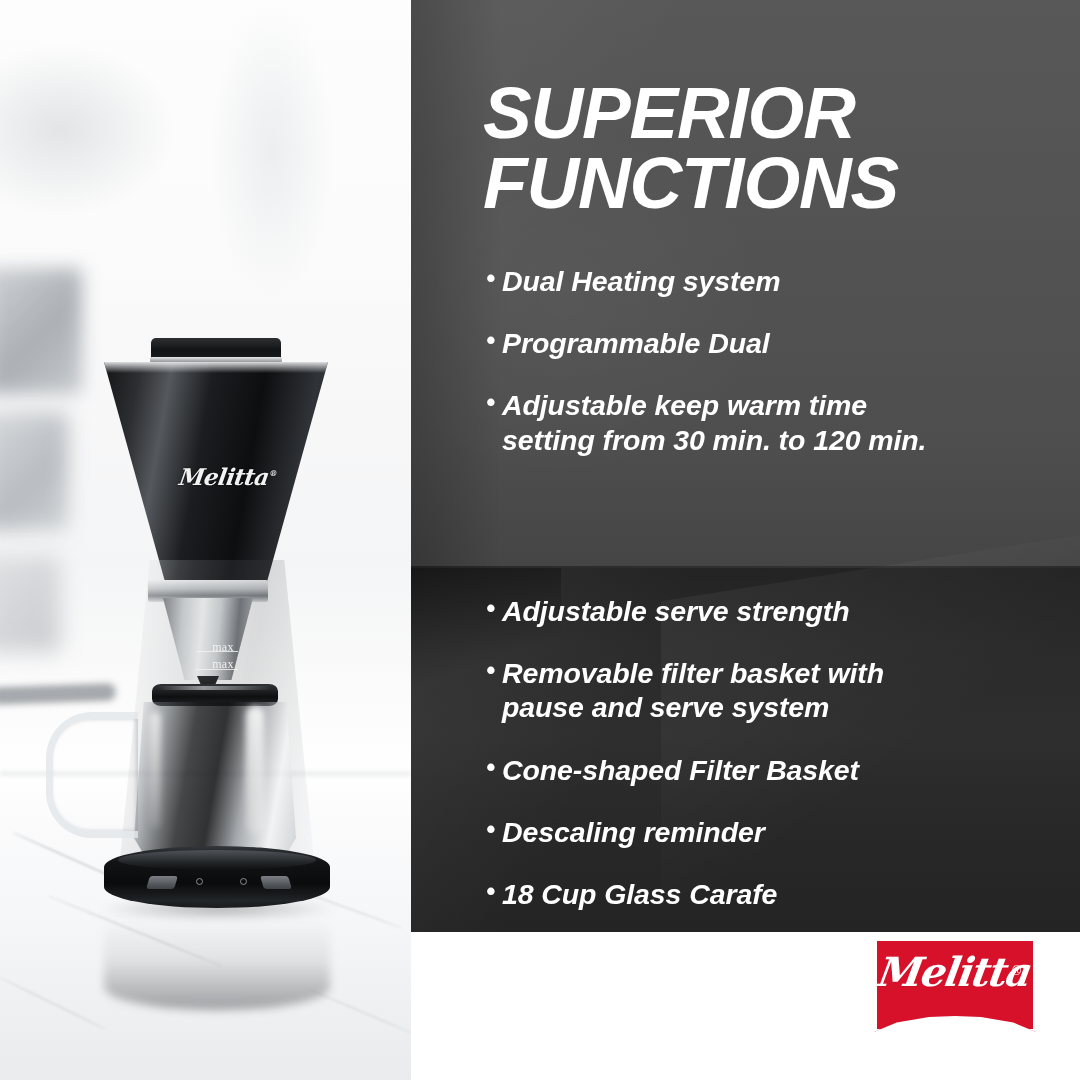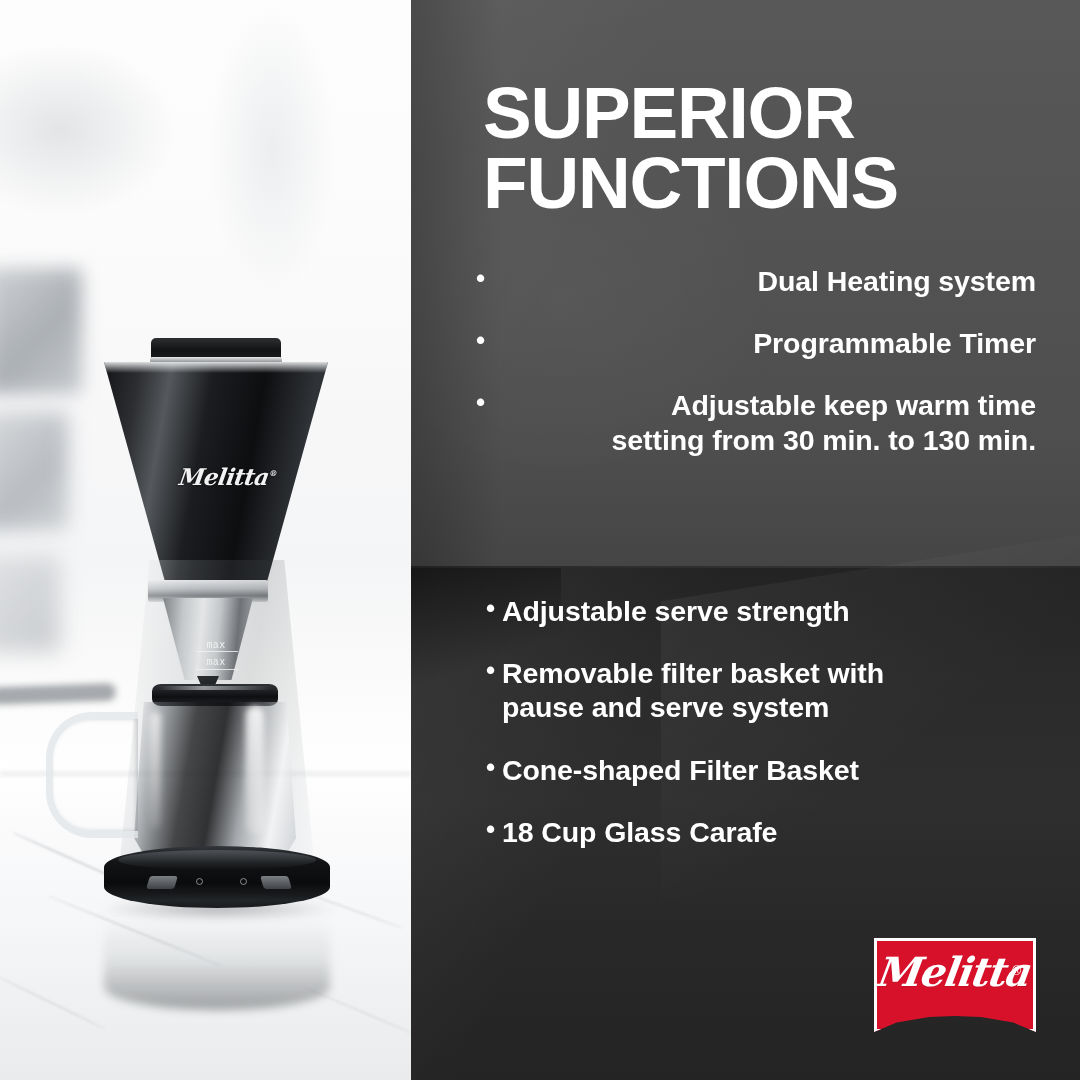--- a/index.html
+++ b/index.html
@@ -163,21 +163,21 @@
     background:linear-gradient(180deg,rgba(255,255,255,.62),rgba(255,255,255,.12));
     filter:blur(3px); border-radius:6px;
   }
   .handle {
     position:absolute; left:46px; top:712px; width:92px; height:126px;
     border:7px solid rgba(226,230,233,.80);
     border-right:none;
     border-radius:46px 0 0 46px;
     box-shadow:inset -2px 0 4px rgba(120,126,132,.35);
   }
-  .mark { position:absolute; left:198px; color:#f1f1f1; font-family:Liberation Mono, monospace; font-size:10px; letter-spacing:.4px; text-align:center; width:36px; }
+  .mark { position:absolute; left:198px; color:#f1f1f1; font-family:Liberation Serif, serif; font-size:12px; letter-spacing:.4px; text-align:right; width:36px; }
   .mark-line { position:absolute; left:196px; width:42px; height:1px; background:rgba(242,242,242,.82); }
   .m1 { top:640px; }  .ml1 { top:651px; }
   .m2 { top:657px; }  .ml2 { top:669px; }
 
   
   .base {
     position:absolute; left:104px; top:846px; width:226px; height:62px;
     background:linear-gradient(180deg,#33363a 0%,#111315 26%,#0a0b0c 60%,#202326 88%,#0d0e10 100%);
     border-radius:50%/34%;
   }
@@ -201,24 +201,25 @@
     position:absolute; left:104px; top:906px; width:226px; height:104px;
     background:linear-gradient(180deg, rgba(48,51,55,.42), rgba(120,126,132,.14) 48%, rgba(255,255,255,0) 88%);
     border-radius:50%/22%;
     filter:blur(4.5px);
     transform:scaleY(-1);
   }
 
   
   .content-panel {
     position:relative;
-    width:669px; height:1080px;
+    width:669px; height:932px;
     flex:0 0 669px;
     background:#2a2a2a;
     overflow:hidden;
+    font-style:italic;
   }
   .panel-top {
     position:absolute; left:0; right:0; top:0; height:568px;
     background:
       linear-gradient(115deg, rgba(255,255,255,.045) 0%, rgba(255,255,255,0) 30%),
       radial-gradient(ellipse 300px 260px at 150px 300px, rgba(255,255,255,.035), rgba(0,0,0,0) 70%),
       linear-gradient(180deg,#585858 0%,#535353 40%,#4e4e4e 78%,#454545 100%);
   }
   .panel-top::after {
     content:""; position:absolute; left:0; top:0; width:90px; height:568px;
@@ -251,21 +252,21 @@
     position:absolute; left:72px; top:78px; width:580px;
     color:#ffffff;
     font-family:"Liberation Sans", sans-serif;
     font-weight:700;
     font-size:73px;
     line-height:.96;
     letter-spacing:-1.2px;
   }
   .title span { display:block; }
 
-  .bullets-a { position:absolute; left:65px; top:264px; width:560px;text-align:right; }
+  .bullets-a { position:absolute; left:75px; top:264px; width:560px; }
   .bullets-b { position:absolute; left:75px; top:594px; width:570px; }
 
   .bullet {
     position:relative;
     color:#ffffff;
     font-family:"Liberation Sans", sans-serif;
     font-weight:600;
     font-size:28.5px;
     line-height:1.2;
     letter-spacing:-.1px;
@@ -373,30 +374,31 @@
 
     <div class="inner">
 
       <h1 class="title">
         <span>SUPERIOR</span>
         <span>FUNCTIONS</span>
       </h1>
 
       <ul class="bullets-a" style="list-style:none;">
         <li class="bullet">Dual Heating system</li>
-        <li class="bullet">Programmable Timer</li>
+        <li class="bullet">Programmable Dual</li>
         <li class="bullet">Adjustable keep warm time
-setting from 30 min. to 130 min.</li>
+setting from 30 min. to 120 min.</li>
       </ul>
 
       <ul class="bullets-b" style="list-style:none;">
         <li class="bullet">Adjustable serve strength</li>
         <li class="bullet">Removable filter basket with
 pause and serve system</li>
         <li class="bullet">Cone-shaped Filter Basket</li>
+        <li class="bullet">Descaling reminder</li>
         <li class="bullet">18 Cup Glass Carafe</li>
       </ul>
 
     </div>
   </div>
 
   <div class="logo">
     <div class="logo-flag"></div>
     <div class="logo-word">Melitta</div>
     <div class="logo-r">®</div>

